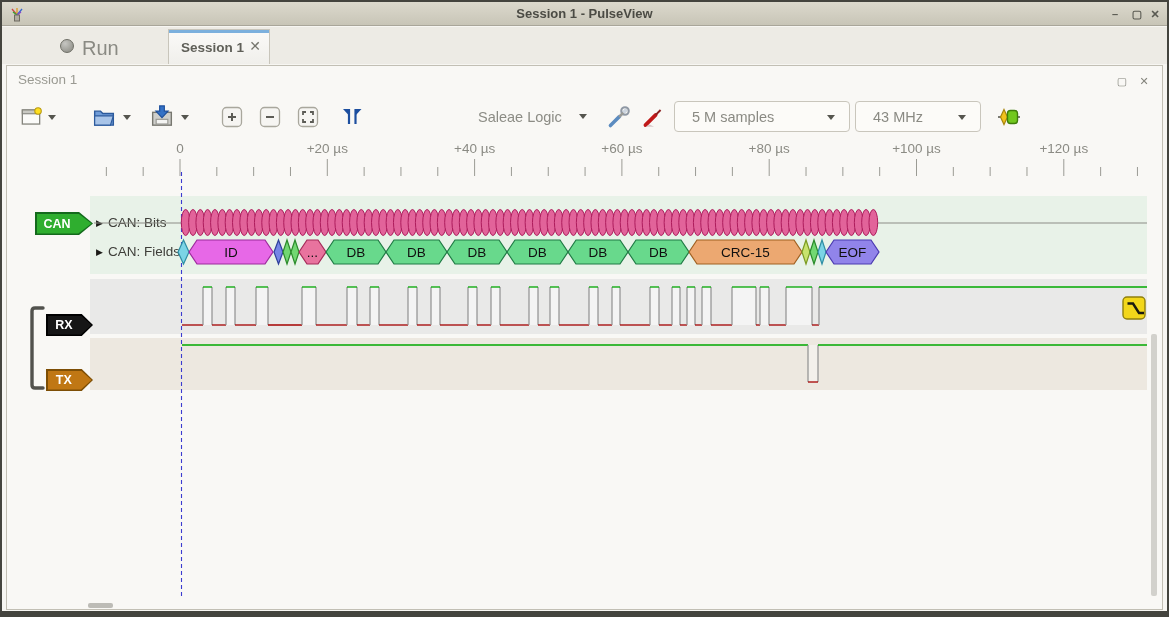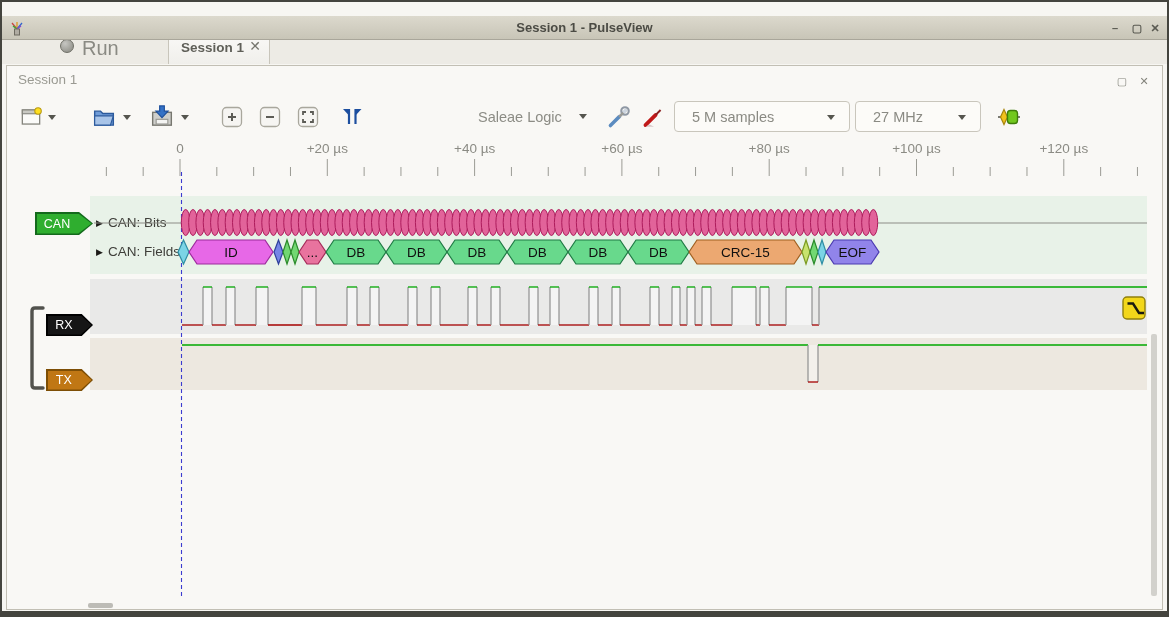--- a/index.html
+++ b/index.html
@@ -1,21 +1,21 @@
 <!DOCTYPE html>
 <html><head>
 <meta charset="utf-8">
 <style>
   html,body{margin:0;padding:0;background:#9a9a94;}
   *{box-sizing:border-box;}
   .app{position:relative;width:1169px;height:617px;background:#44443e;font-family:"Liberation Sans",sans-serif;overflow:hidden;}
   .win{position:absolute;left:2px;top:2px;width:1165px;height:609px;background:#f7f6f2;overflow:hidden;}
   .abs{position:absolute;}
   
-  .titlebar{left:0;top:0;width:1165px;height:24px;background:linear-gradient(#dcd9cd,#c8c5b7);border-bottom:1px solid #a9a69a;z-index:10;margin-top:14px;}
+  .titlebar{left:0;top:0;width:1165px;height:24px;background:linear-gradient(#dcd9cd,#c8c5b7);border-bottom:1px solid #a9a69a;z-index:10;}
   .title{width:100%;text-align:center;line-height:24px;font-size:13px;font-weight:bold;color:#4b4b44;}
   .winbtn{top:4px;width:18px;height:16px;text-align:center;line-height:16px;font-size:11px;font-weight:bold;color:#5a5a52;cursor:default;}
   
   .toolbar{left:0;top:25px;width:1165px;height:37px;background:#edebe5;z-index:9;}
   .tsep{top:31px;width:1px;height:24px;background:#c6c3b8;}
   .runlabel{font-size:20px;color:#8a8a83;}
   .runcircle{width:14px;height:14px;border-radius:50%;background:radial-gradient(circle at 35% 30%,#c6c6c2,#87877f);border:1px solid #6e6e66;}
   .tab{left:166px;top:27px;width:102px;height:35px;background:linear-gradient(#fbfaf8,#f0efeb);border:1px solid #c8c5bb;border-bottom:none;z-index:9;}
   .tabstripe{position:absolute;left:0;top:0;width:100%;height:3px;background:#7cb0dd;}
   .tablabel{position:absolute;left:12px;top:10px;font-size:13.5px;font-weight:bold;color:#5f5f58;}
@@ -30,21 +30,21 @@
   .arrow{width:0;height:0;border-left:4.5px solid transparent;border-right:4.5px solid transparent;border-top:5.5px solid #55554e;}
   .flatlabel{font-size:14.5px;color:#8c8c85;z-index:5;margin-left:38px;}
   .iconbtn{z-index:5;}
   
   .rowbg{z-index:1;}
   .rowlabel{font-size:13.5px;color:#3e3e39;z-index:2;}
   .tri{font-size:9px;color:#1a1a16;z-index:2;}
   .tag{z-index:4;}
   .tagclip{position:absolute;inset:0;clip-path:polygon(0 0,76% 0,100% 50%,76% 100%,0 100%);}
   .taginner{position:absolute;left:1.5px;top:1.5px;right:1.5px;bottom:1.5px;clip-path:polygon(0 0,76% 0,100% 50%,76% 100%,0 100%);}
-  .tagtext{position:absolute;left:0;top:0;width:76%;height:100%;display:flex;align-items:center;justify-content:center;color:#fff;font-weight:normal;font-size:12.5px;}
+  .tagtext{position:absolute;left:0;top:0;width:76%;height:100%;display:flex;align-items:center;justify-content:center;color:#fff;font-weight:bold;font-size:12.5px;}
   #gfx{position:absolute;left:0;top:0;z-index:3;pointer-events:none;}
   .scrollthumb{background:#bdbcb6;border-radius:2px;z-index:5;}
 </style>
 </head>
 <body>
 
 <div class="app">
 <div class="win">
 
   <div class="abs titlebar">
@@ -138,21 +138,21 @@
   <svg class="abs iconbtn" style="left:638px;top:102px;" width="26" height="26" viewBox="0 0 24 24">
     <line x1="5" y1="19.5" x2="14.5" y2="10" stroke="#c01818" stroke-width="3.4" stroke-linecap="round"></line>
     <line x1="14.5" y1="10" x2="19" y2="5.5" stroke="#8a2020" stroke-width="1.8"></line>
     <path d="M5,21 h8 l-4,-2 Z" fill="#d8c8c8"></path>
   </svg>
   <div class="abs combo" style="left:672px;top:99px;width:176px;">
     <span class="combotext">5 M samples</span>
     <div class="arrow abs" style="right:14px;top:13px;"></div>
   </div>
   <div class="abs combo" style="left:853px;top:99px;width:126px;">
-    <span class="combotext">27 MHz</span>
+    <span class="combotext">43 MHz</span>
     <div class="arrow abs" style="right:14px;top:13px;"></div>
   </div>
   <svg class="abs iconbtn" style="left:995px;top:103px;" width="24" height="24" viewBox="0 0 24 24">
     <line x1="1" y1="12" x2="23" y2="12" stroke="#5a5a54" stroke-width="1.6"></line>
     <polygon points="7,4.5 10.5,12 7,19.5 3.5,12" fill="#f2c21c" stroke="#a8860e" stroke-width="1.2"></polygon>
     <rect x="10.5" y="5.5" width="10" height="13" rx="3" fill="#72c81e" stroke="#3f7e0a" stroke-width="1.4"></rect>
   </svg>
 
   <div class="abs rowbg" id="bg-decoder" style="left: 88px; top: 194px; width: 1057px; height: 78px; background: rgb(232, 242, 232);"></div>
   <div class="abs rowbg" id="bg-rx" style="left: 88px; top: 277px; width: 1057px; height: 55px; background: rgb(233, 233, 232);"></div>

